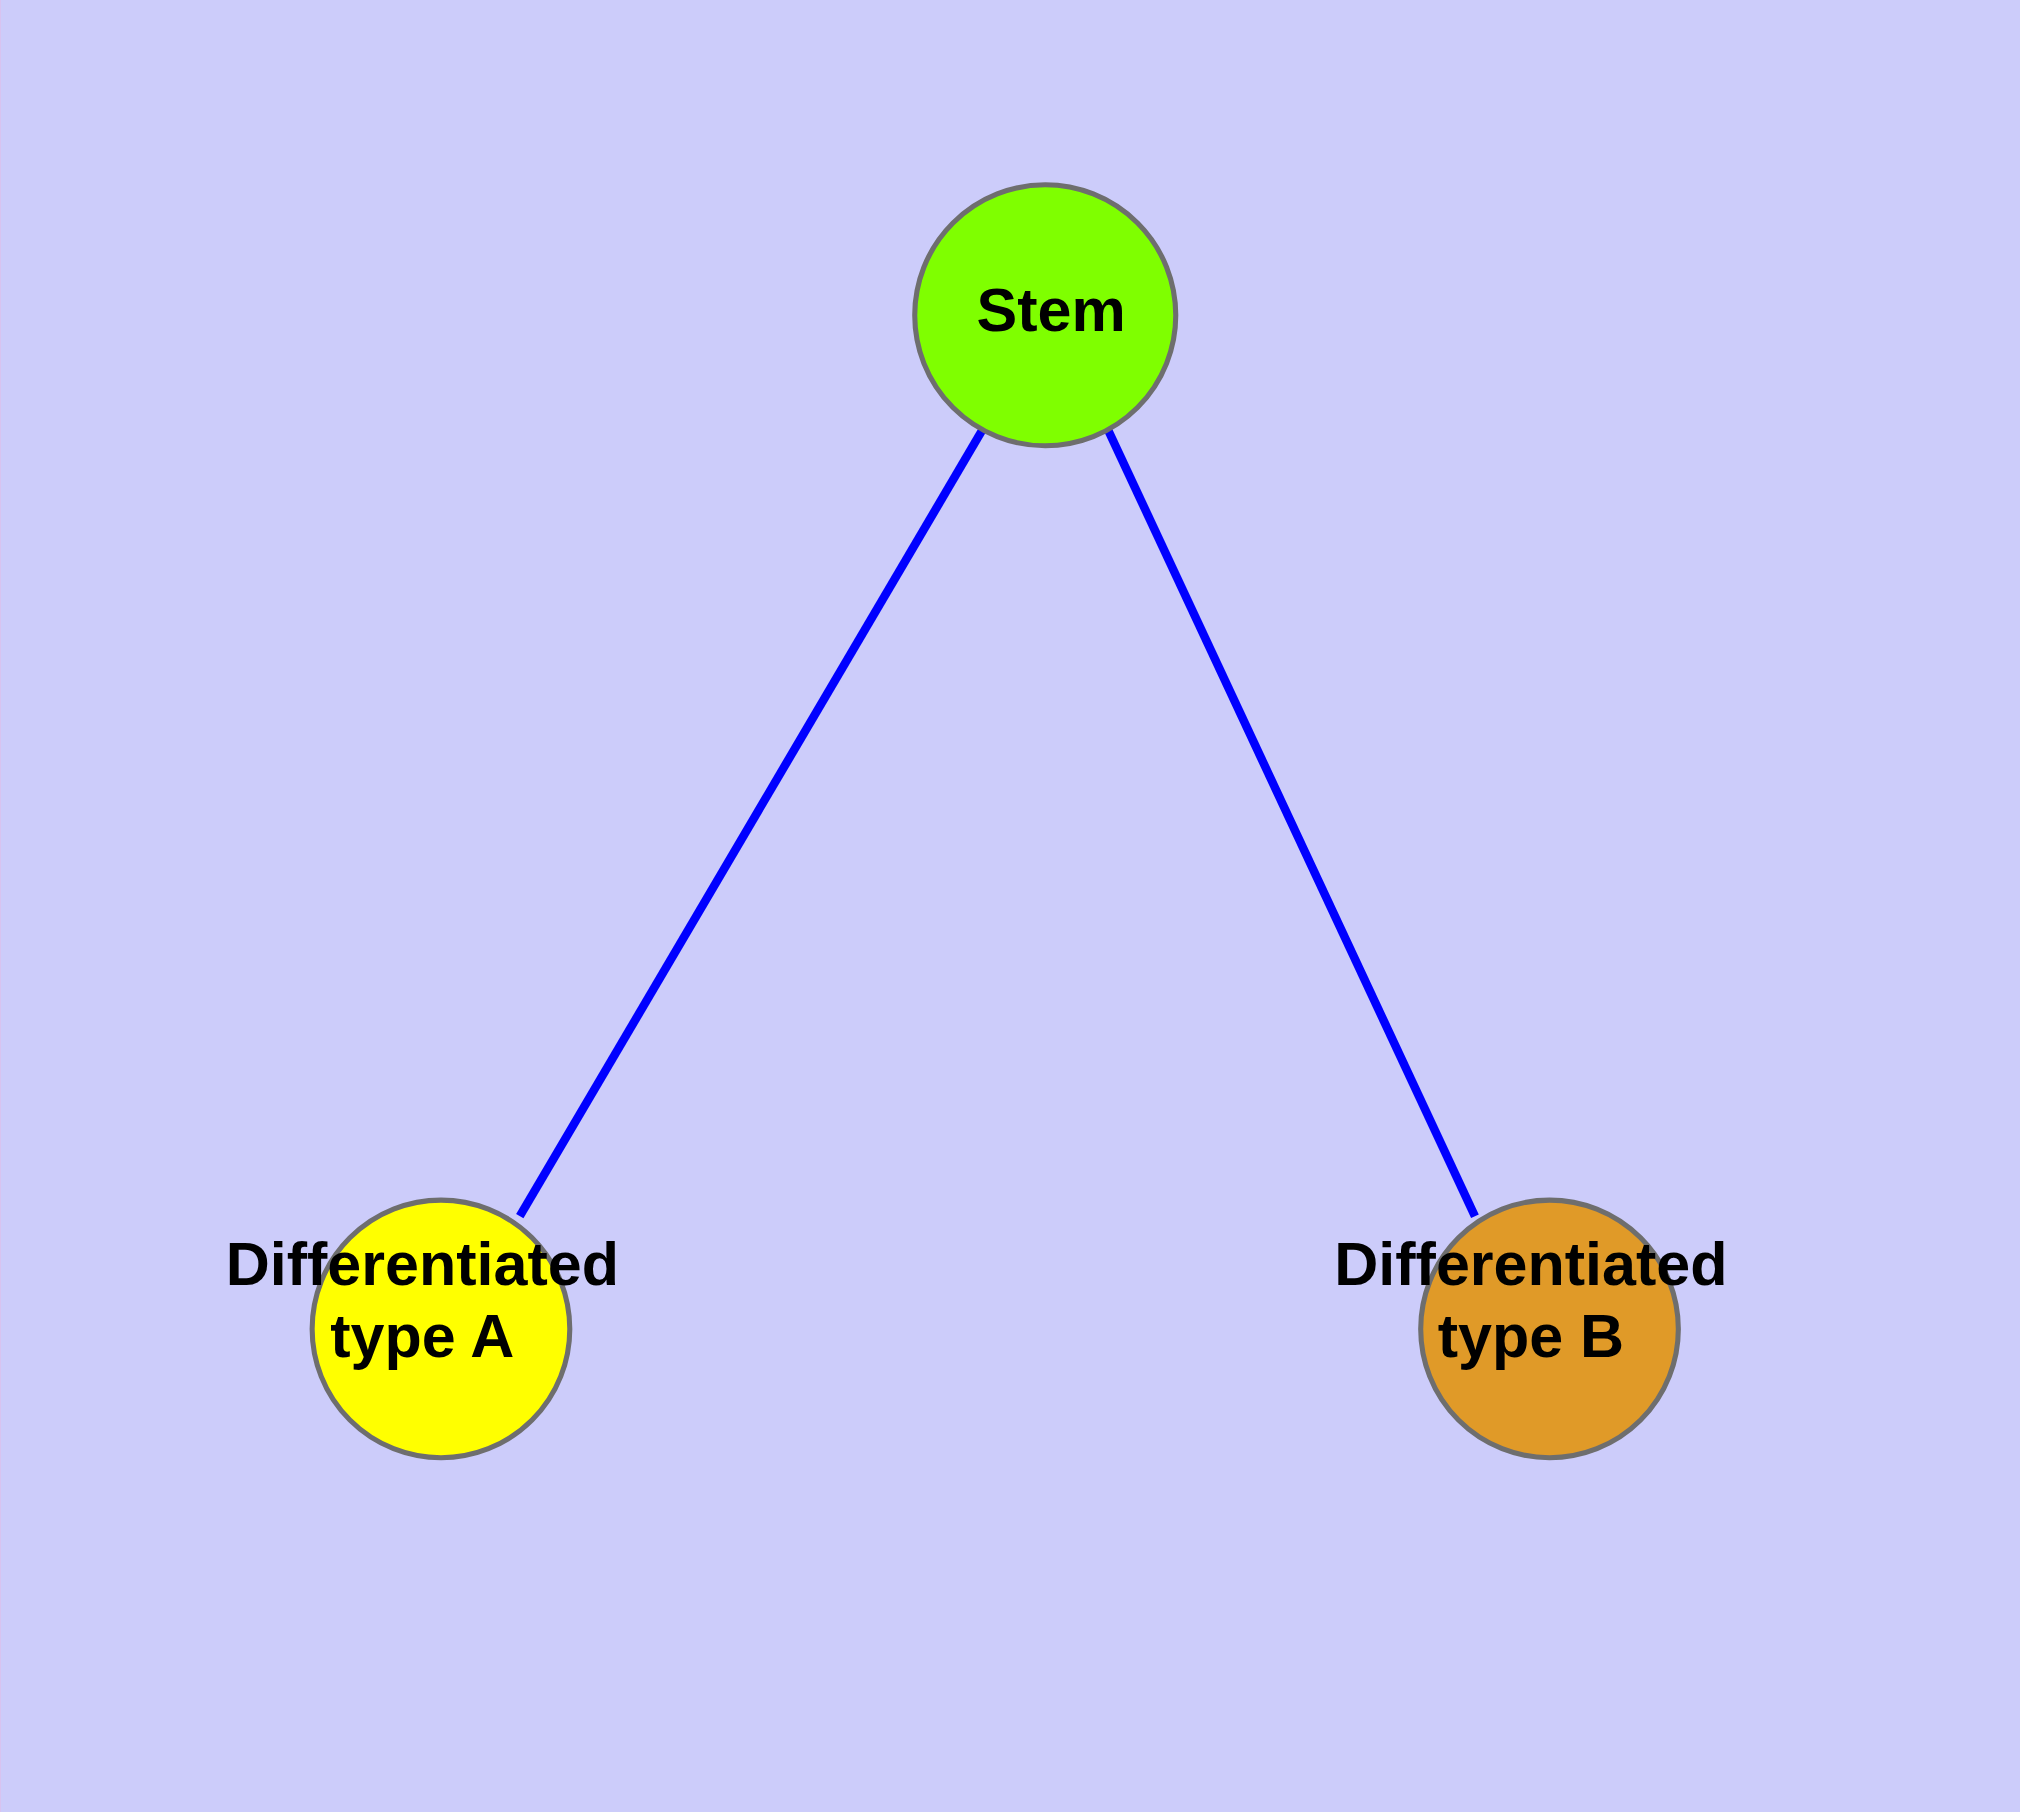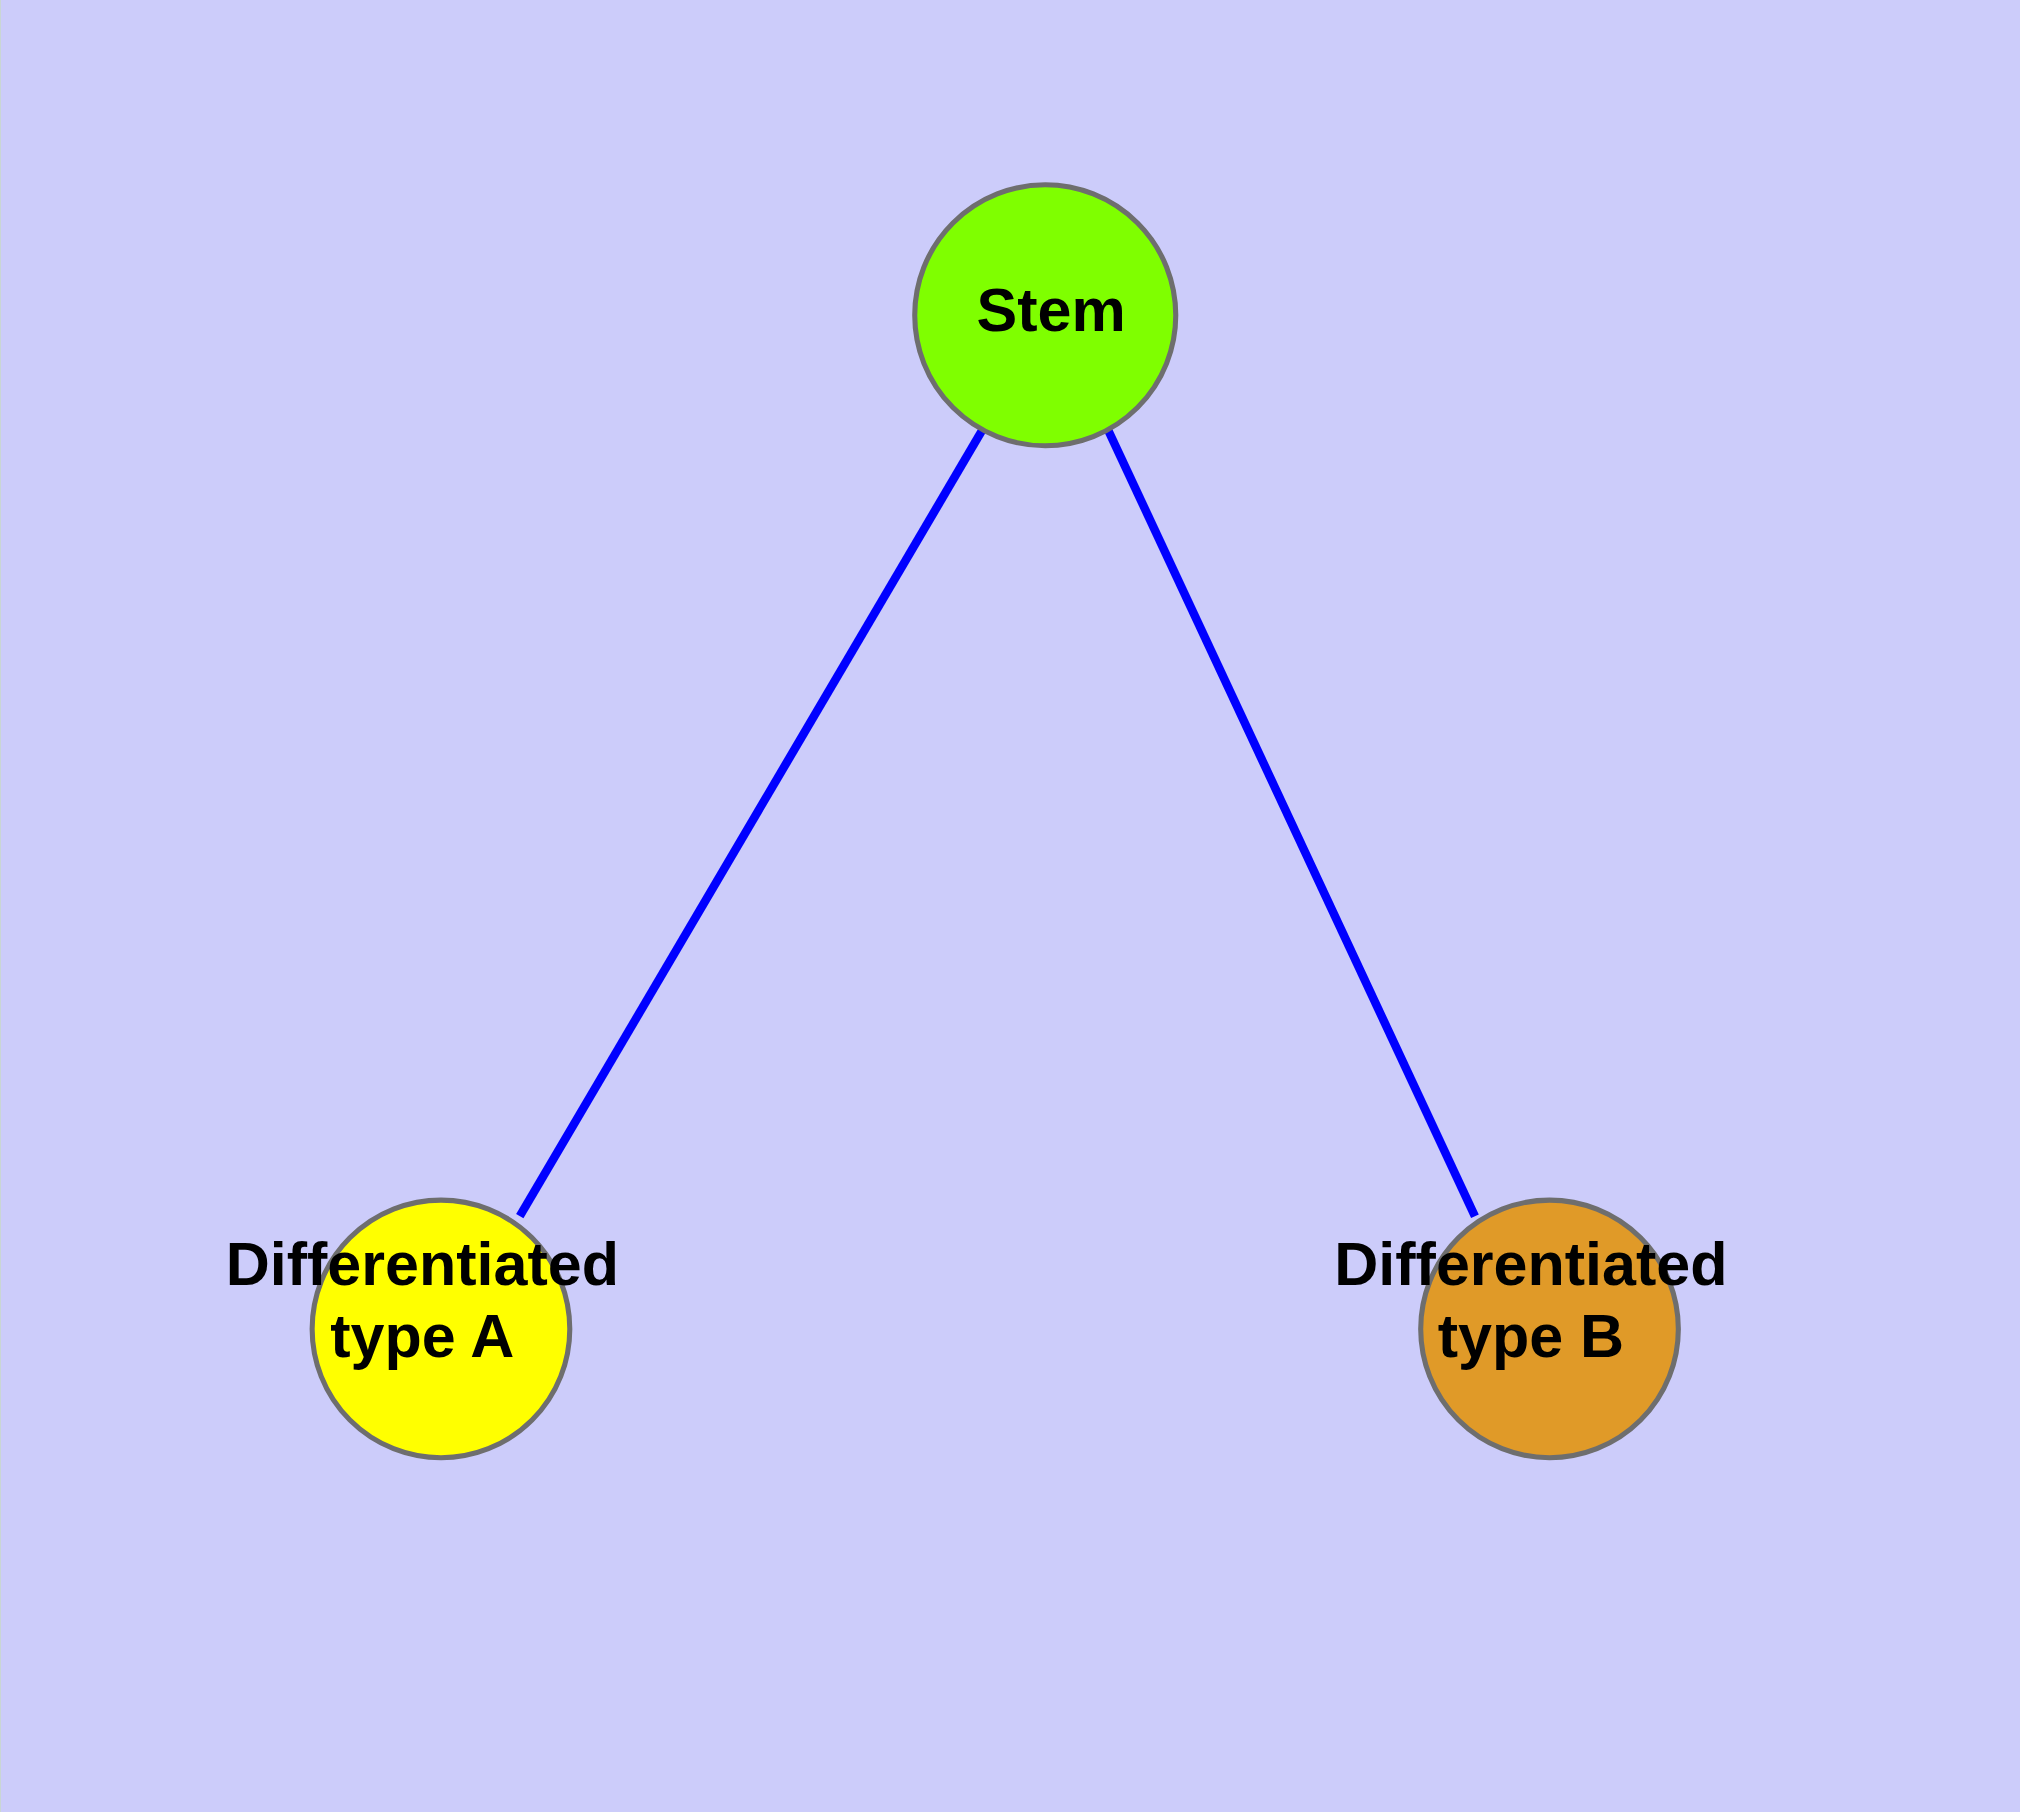--- a/index.html
+++ b/index.html
@@ -5,21 +5,21 @@
 <style>
   html, body {
     margin: 0;
     padding: 0;
     background: #ccccfa;
   }
   #canvas {
     position: relative;
     width: 2021px;
     height: 1812px;
-    background: #bef264;
+    background: #f9a8d4;
     overflow: hidden;
     font-family: "Liberation Sans", "DejaVu Sans", sans-serif;
   }
   #graph-svg {
     position: absolute;
     left: 0;
     top: 0;
     width: 2021px;
     height: 1812px;
   }

